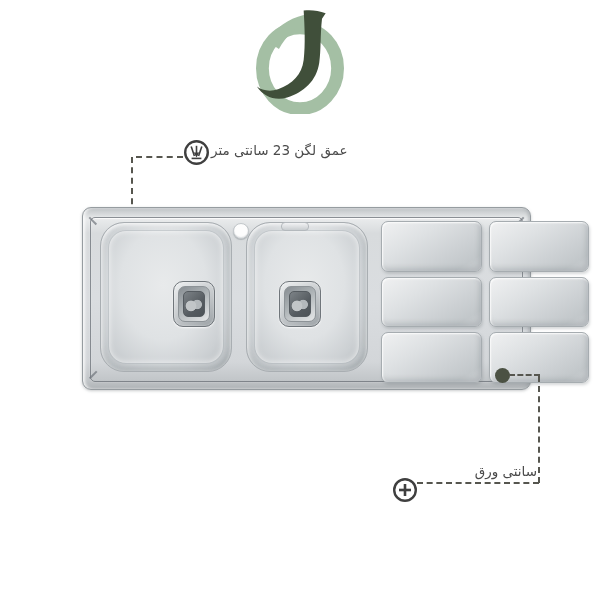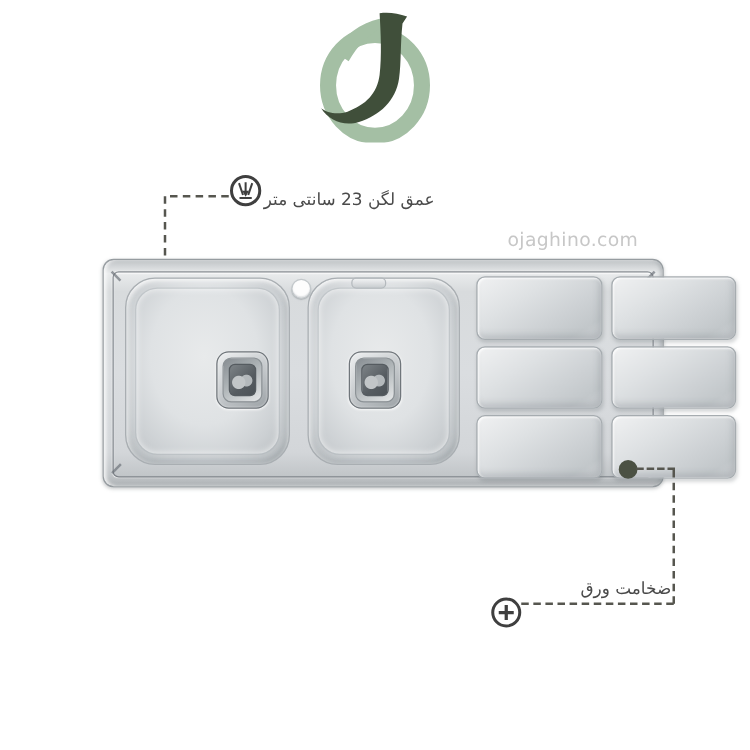--- a/index.html
+++ b/index.html
@@ -17,21 +17,21 @@
   .dash-h2{left:509px;top:374px;width:31px;}
   .dash-v2{left:538px;top:376px;height:107px;}
   .dash-h3{left:417px;top:482px;width:122px;}
   .adot{position:absolute;width:15px;height:15px;border-radius:50%;background:#4b5143;}
   .dot1{left:123px;top:254px;}
   .dot2{left:495px;top:368px;}
   .aicon{position:absolute;}
   .depth-icon{left:183px;top:139px;}
   .plus-icon{left:392px;top:477px;}
   .atext{position:absolute;color:#4a4a4a;font-size:13.5px;line-height:1.3;white-space:nowrap;}
-  .depth-text{left:211px;top:152px;}
+  .depth-text{left:211px;top:142px;}
   .thick-label{left:437px;top:463px;width:100px;text-align:right;}
   .thick-value{left:300px;top:480px;width:90px;text-align:right;}
 
   
   .watermark{position:absolute;left:406px;top:183px;font-size:15px;letter-spacing:.3px;
              color:#c7c7c7;}
 
   
   .sink{position:absolute;left:82px;top:207px;width:447px;height:181px;border-radius:9px;
     background:linear-gradient(180deg,#bfc3c6 0%,#e9ebec 6%,#d8dbdd 14%,#dadde0 50%,
@@ -101,21 +101,20 @@
   <svg class="aicon depth-icon" width="27" height="27" viewBox="0 0 27 27" aria-hidden="true">
     <circle cx="13.5" cy="13.5" r="11.3" fill="#fff" stroke="#3f3f3f" stroke-width="2.4"></circle>
     <line x1="8.2" y1="7.5" x2="11.4" y2="17" stroke="#3f3f3f" stroke-width="1.6"></line>
     <line x1="18.8" y1="7.5" x2="15.6" y2="17" stroke="#3f3f3f" stroke-width="1.6"></line>
     <line x1="13.5" y1="6.8" x2="13.5" y2="16.6" stroke="#3f3f3f" stroke-width="1.6"></line>
     <path d="M10.8 13.6 L13.5 18.4 L16.2 13.6 Z" fill="#3f3f3f"></path>
     <line x1="8.6" y1="19.4" x2="18.4" y2="19.4" stroke="#3f3f3f" stroke-width="1.6"></line>
   </svg>
   <div class="atext depth-text" dir="rtl">عمق لگن 23 سانتی متر</div>
 
-  <div class="watermark">ojaghino.com</div>
 
   <div class="sink">
     <div class="rim"></div>
     <div class="chamfer ch-tl"></div>
     <div class="chamfer ch-bl"></div>
     <div class="chamfer ch-tr"></div>
     <div class="chamfer ch-br"></div>
 
     <div class="basin basin1"></div>
     <div class="basin basin2"></div>
@@ -139,20 +138,20 @@
       <div class="bsq"></div>
       <div class="bsq"></div>
       <div class="bsq"></div>
     </div>
   </div>
 
   <div class="adot dot2"></div>
   <div class="dash-h dash-h2"></div>
   <div class="dash-v dash-v2"></div>
   <div class="dash-h dash-h3"></div>
-  <div class="atext thick-label" dir="rtl">ضخامت ورق</div>
+  <div class="atext thick-label" dir="rtl">سانتی ورق</div>
   <svg class="aicon plus-icon" width="26" height="26" viewBox="0 0 26 26" aria-hidden="true">
     <circle cx="13" cy="13" r="10.8" fill="#fff" stroke="#3f3f3f" stroke-width="2.4"></circle>
     <line x1="7" y1="13" x2="19" y2="13" stroke="#3f3f3f" stroke-width="2.6"></line>
     <line x1="13" y1="7" x2="13" y2="19" stroke="#3f3f3f" stroke-width="2.6"></line>
   </svg>
 
 </div>
 
 </body></html>

